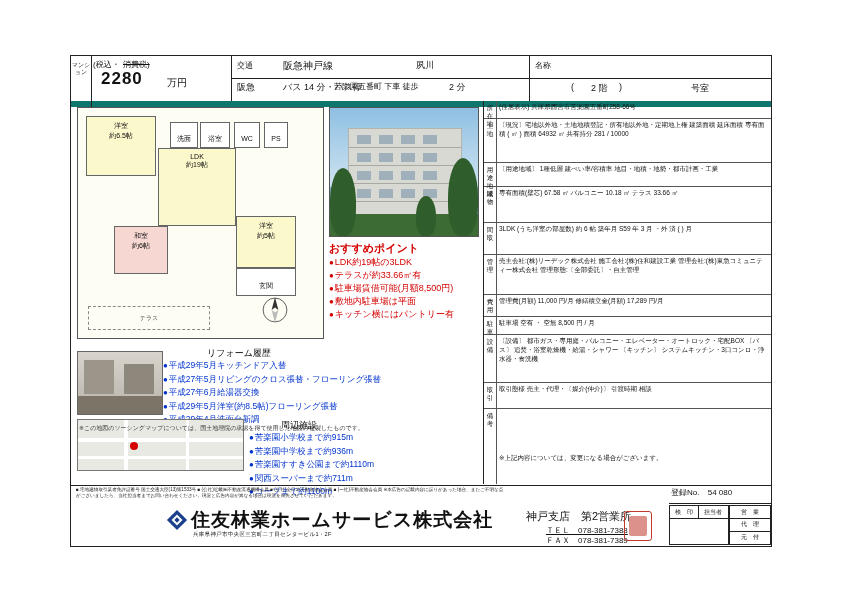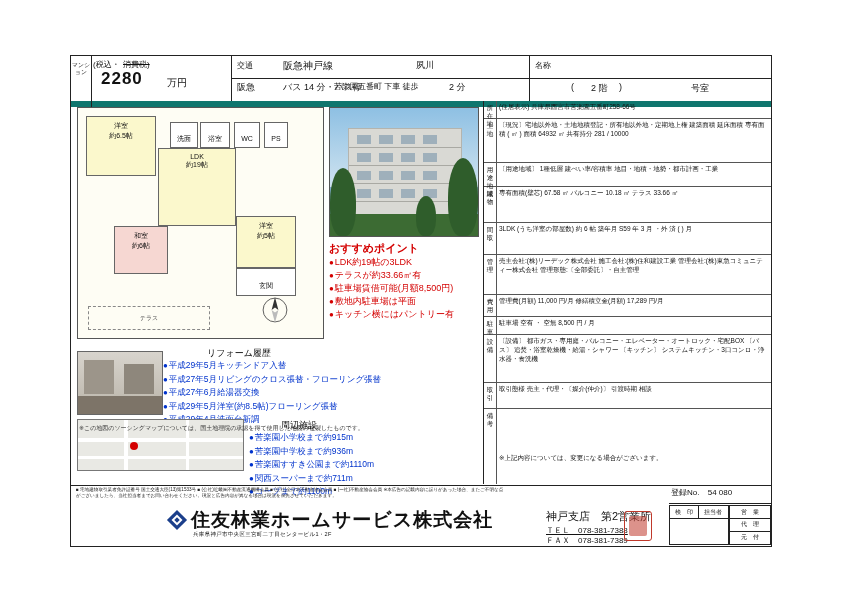--- a/index.html
+++ b/index.html
@@ -92,21 +92,21 @@
   .rlab{position:absolute;left:0;top:0;width:13px;height:100%;border-right:1px solid #555;
         text-align:center;font-size:6.5px;line-height:8px;padding-top:3px;box-sizing:border-box;}
   .rtxt{position:absolute;left:15px;top:1px;right:2px;font-size:6.5px;line-height:9px;}
 
   
   .footer{position:absolute;left:0;top:429px;width:700px;height:60px;}
   .fnote{position:absolute;left:5px;top:2px;width:430px;font-size:4.6px;line-height:6px;color:#222;}
   .logo{position:absolute;left:120px;top:22px;font-size:19px;font-weight:bold;letter-spacing:1px;}
   .logo-mark{position:absolute;left:95px;top:24px;width:22px;height:22px;}
   .logo-sub{position:absolute;left:122px;top:46px;font-size:5.5px;letter-spacing:0.3px;}
-  .branch{position:absolute;left:455px;top:24px;font-size:11px;margin-left:20px;}
+  .branch{position:absolute;left:455px;top:24px;font-size:11px;}
   .tel{position:absolute;left:475px;top:40px;font-size:8px;text-decoration:underline;}
   .fax{position:absolute;left:475px;top:50px;font-size:8px;}
   .regbox{position:absolute;left:600px;top:2px;width:95px;height:16px;font-size:8px;}
   .sigbox{position:absolute;top:20px;width:58px;height:38px;border:1px solid #222;font-size:6px;}
   .sigbox .c{position:absolute;top:0;height:12px;border-right:1px solid #222;border-bottom:1px solid #222;text-align:center;line-height:12px;}
 </style>
 </head>
 <body>
 
 <div id="sheet">

